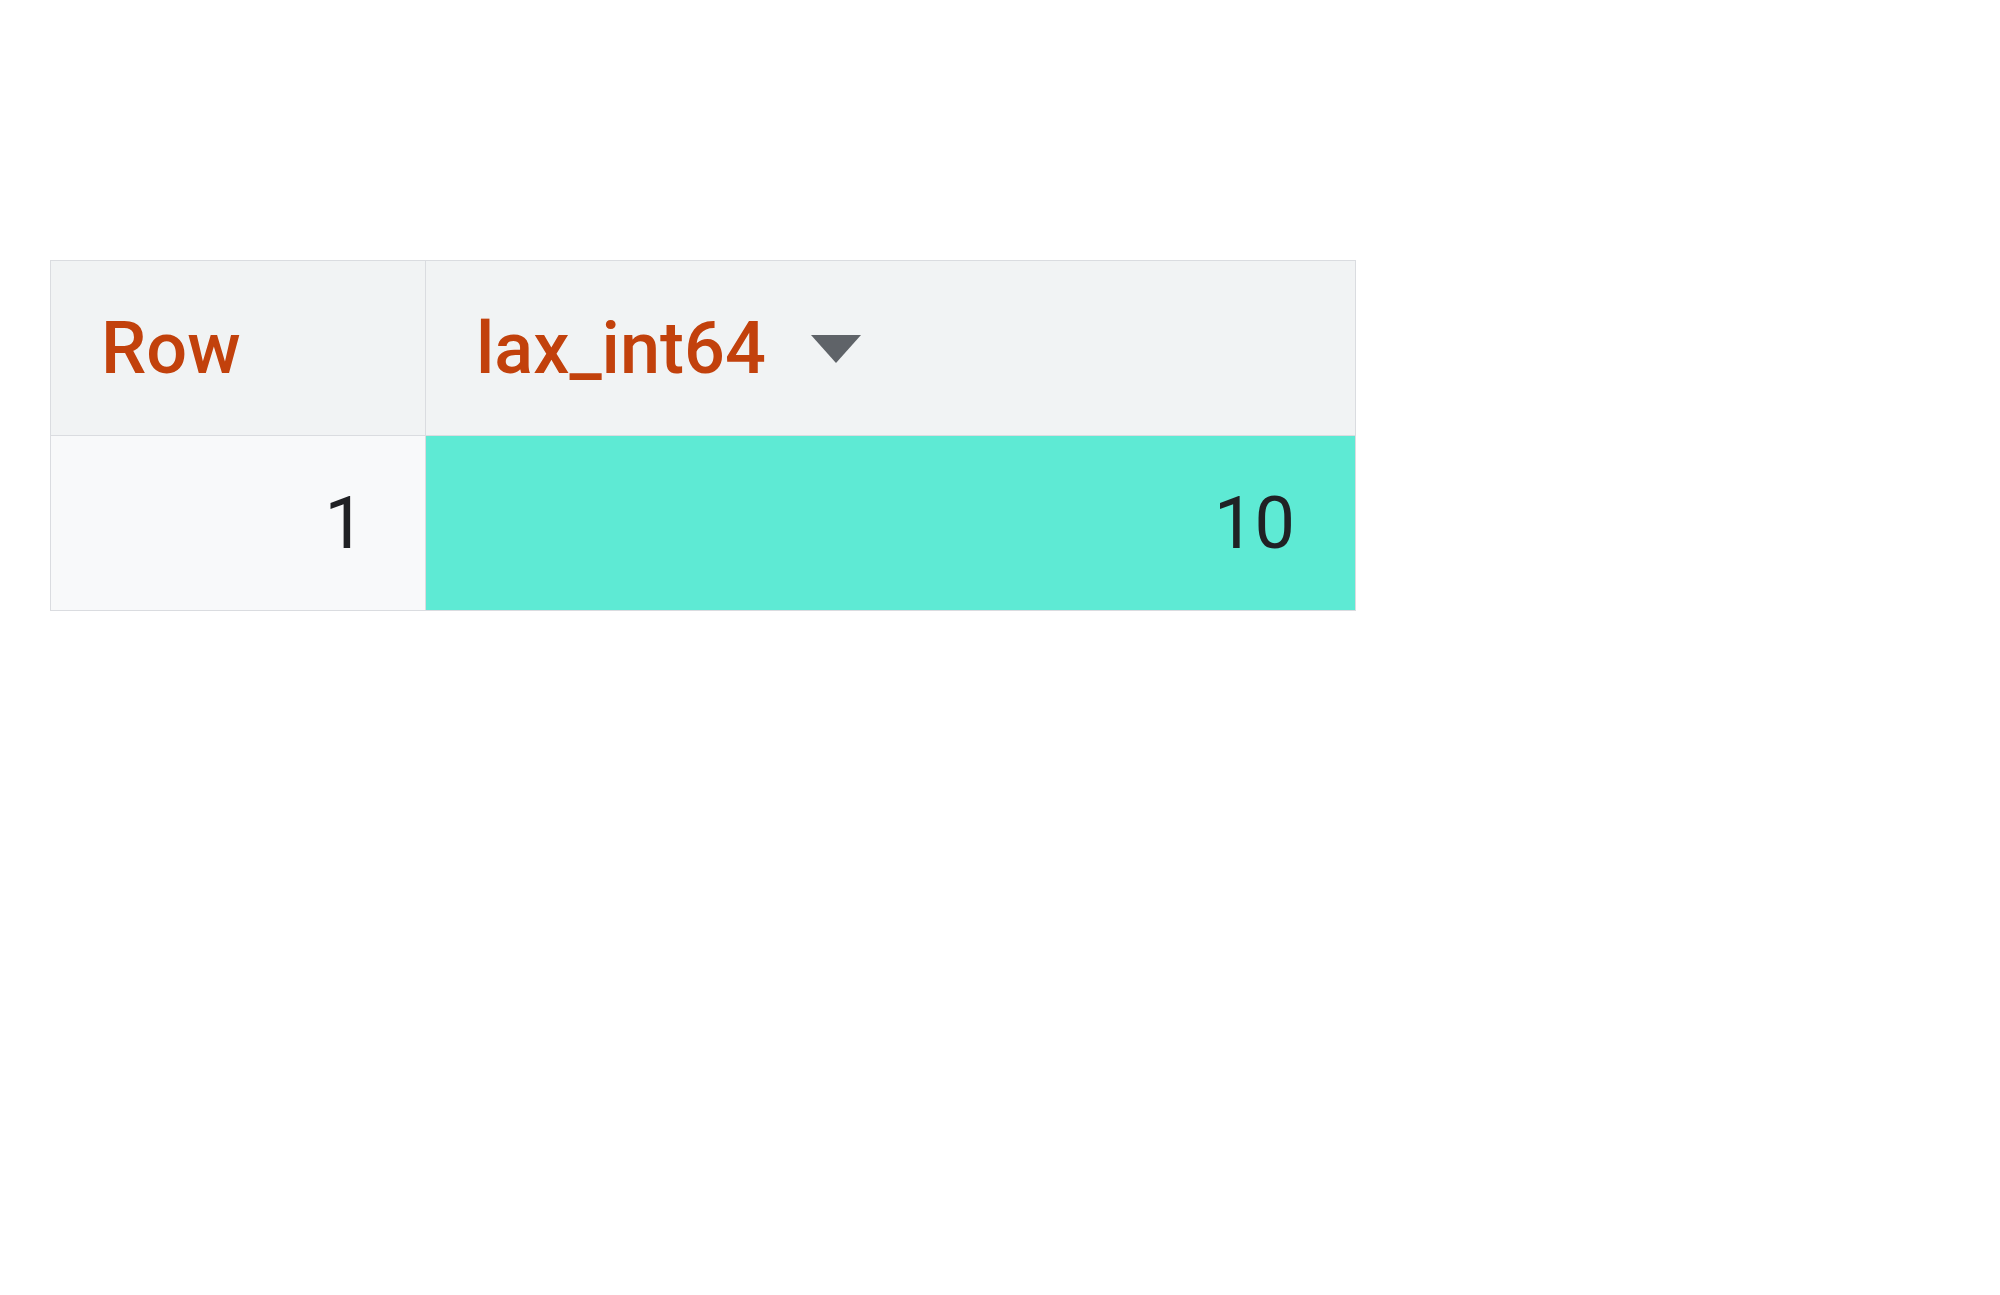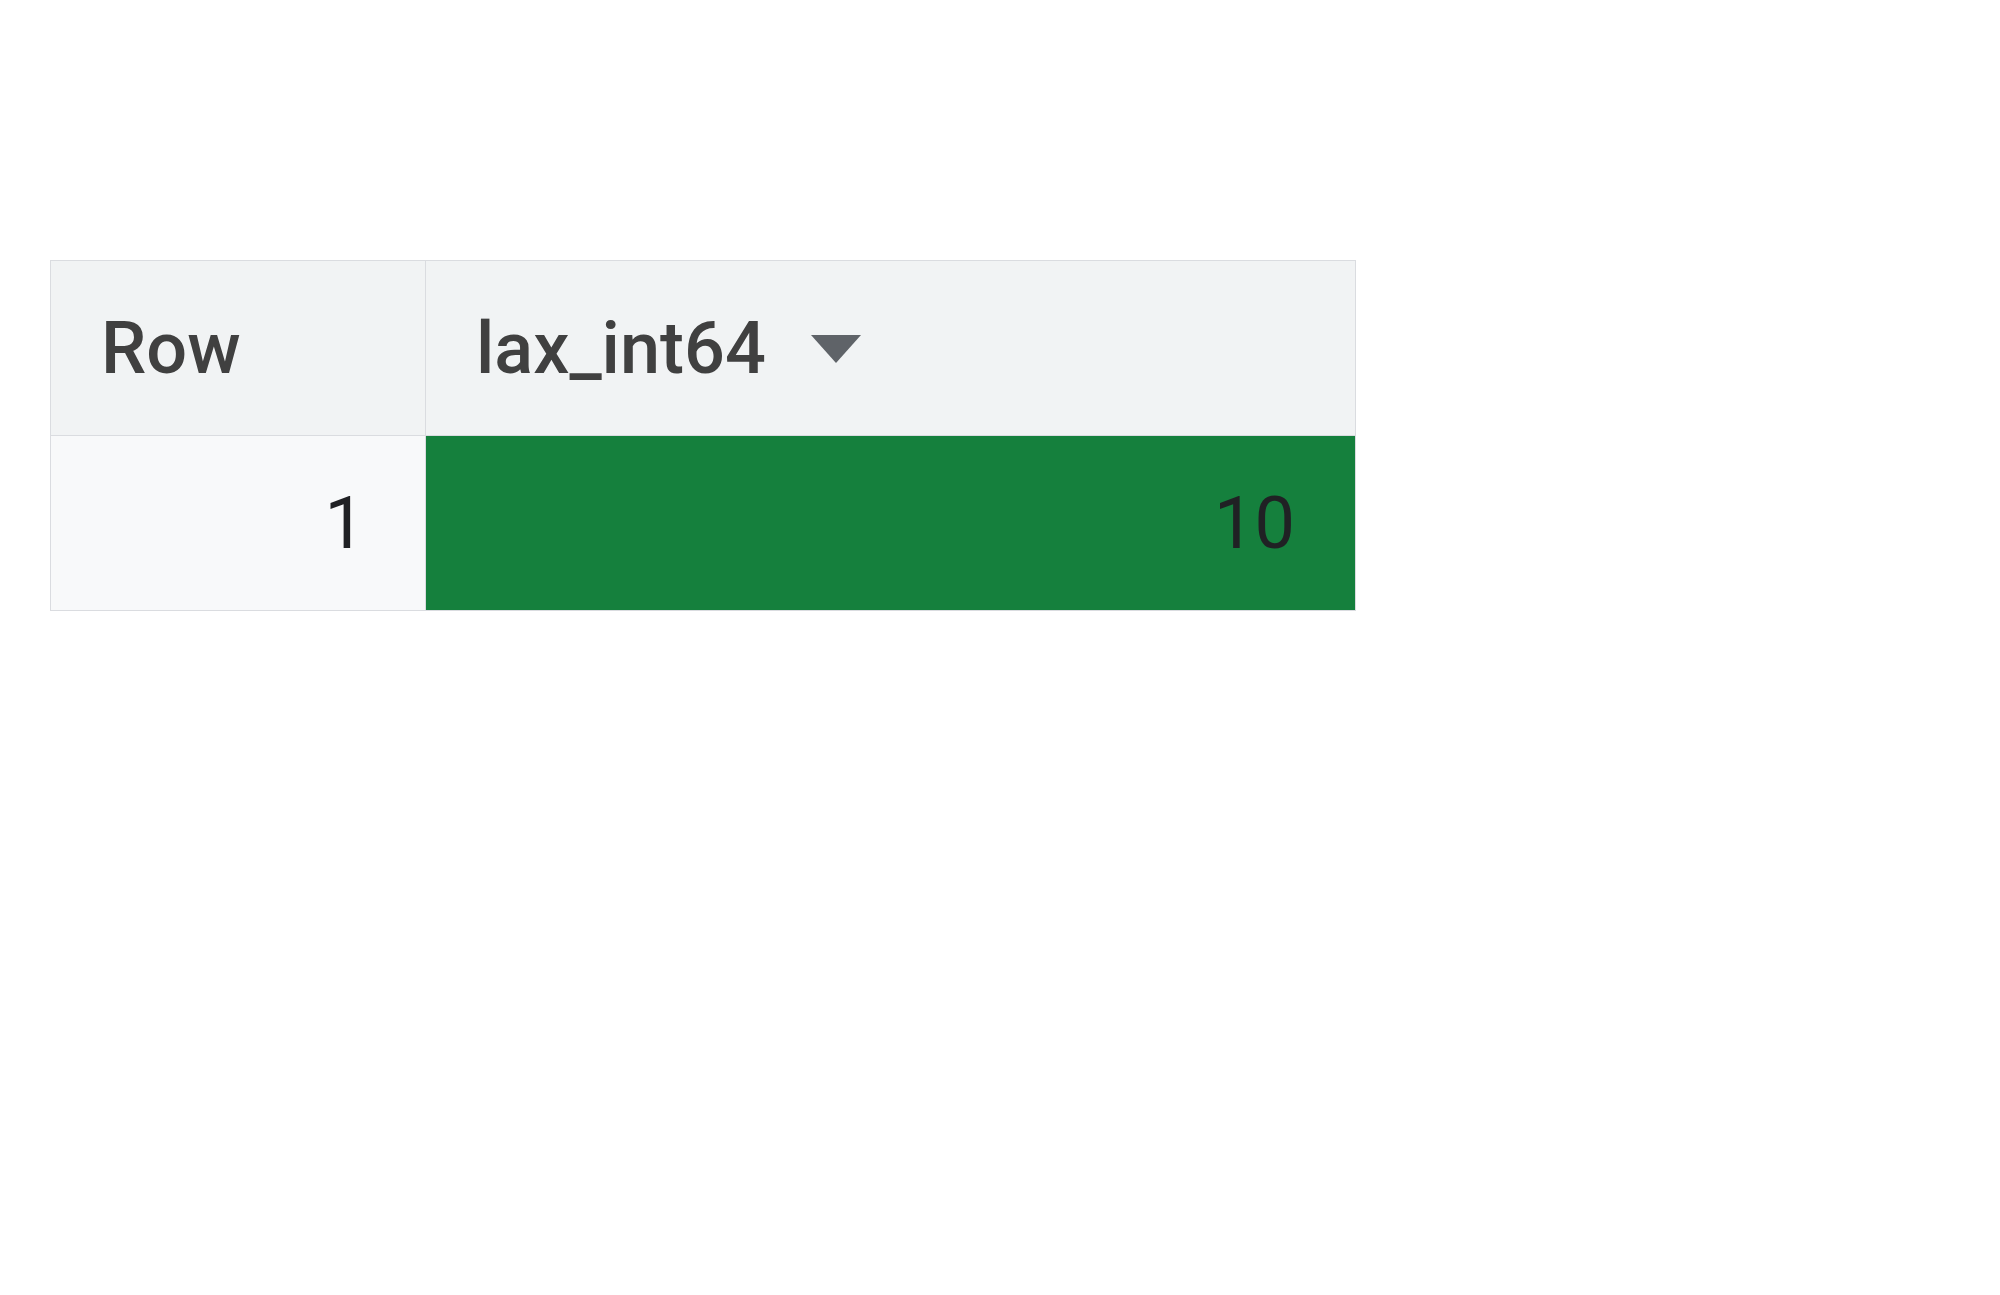--- a/index.html
+++ b/index.html
@@ -22,21 +22,21 @@
     table.results th,
     table.results td {
       border: 1px solid #dadce0;
       position: relative;
       vertical-align: middle;
     }
 
     
     table.results thead th {
       background: #f1f3f4;
-      color: #404040;
+      color: #c2410c;
       font-weight: 500;
       font-size: 72px;
       height: 175px;
       text-align: left;
       padding: 0 50px 0 50px;
     }
 
     
     th.col-row   { width: 375px; }
     th.col-value { width: 930px; }
@@ -63,21 +63,21 @@
 
     
     table.results tbody td {
       font-size: 72px;
       height: 175px;
       text-align: right;
       padding: 0 60px;
       color: #202124;
     }
     td.cell-row   { background: #f8f9fa; }
-    td.cell-value { background: #15803d; }
+    td.cell-value { background: #5eead4; }
   </style>
 </head>
 <body>
 
 <div class="wrap">
   <table class="results">
     <thead>
       <tr>
         <th class="col-row">
           <div class="hdr">

